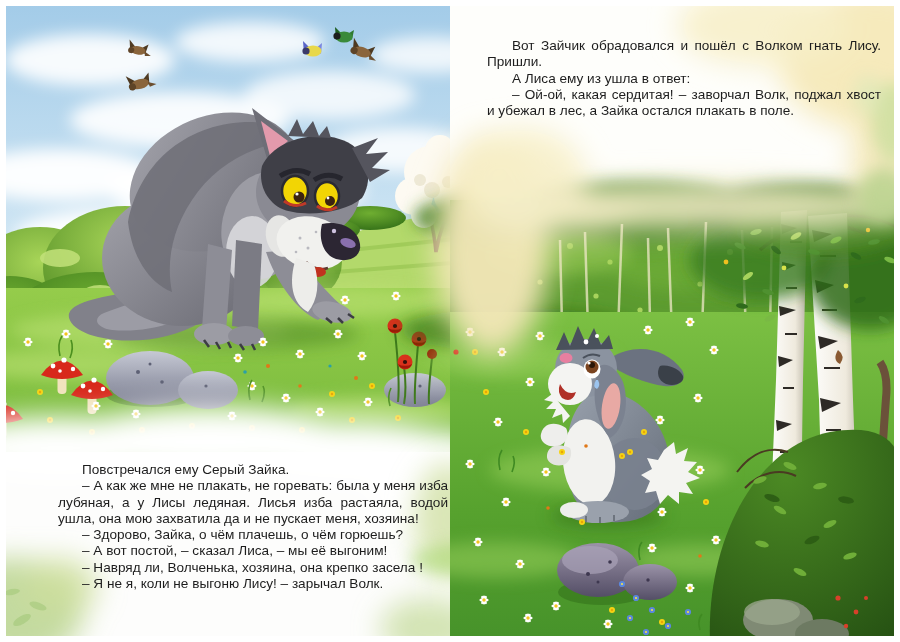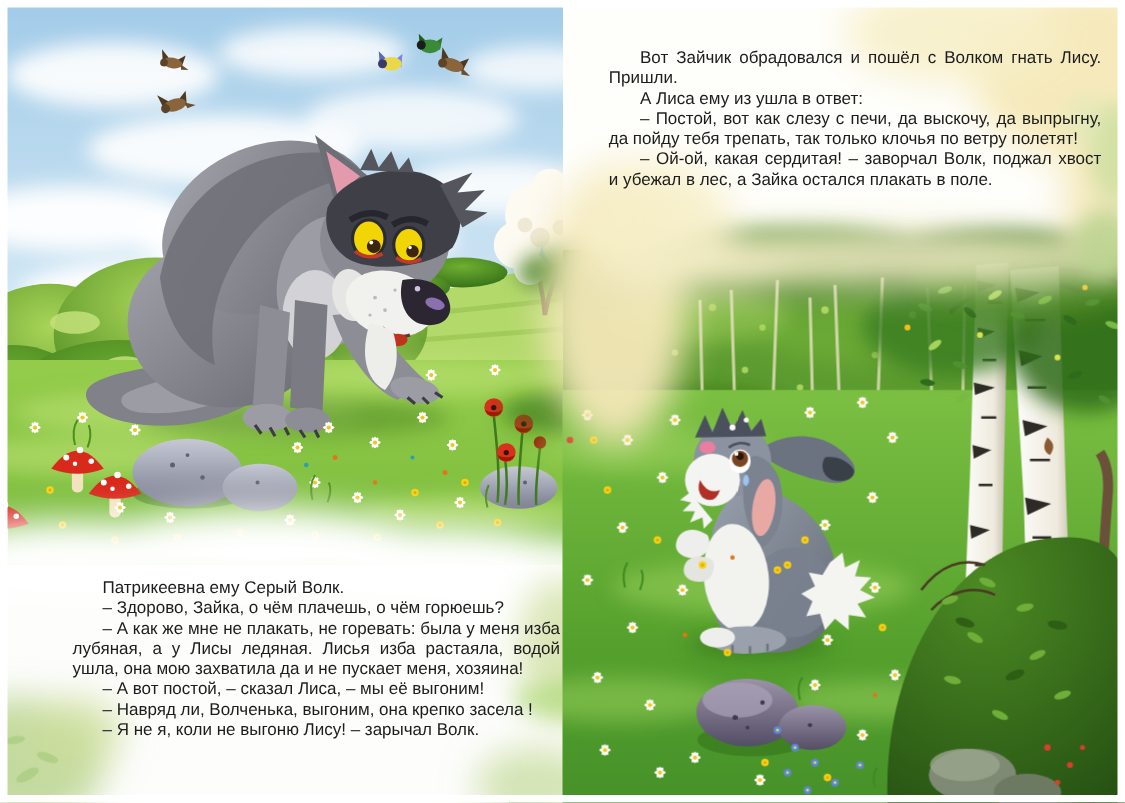--- a/index.html
+++ b/index.html
@@ -628,26 +628,25 @@
     <rect x="0" y="0" width="900" height="6"></rect>
     <rect x="0" y="636" width="900" height="6"></rect>
     <rect x="0" y="0" width="6" height="642"></rect>
     <rect x="894" y="0" width="6" height="642"></rect>
   </g>
 </svg>
 
 <div class="tb" id="rtext">
   <p>Вот Зайчик обрадовался и пошёл с Волком гнать Лису. Пришли.</p>
   <p>А Лиса ему из ушла в ответ:</p>
-  <p>– Постой, вот как слезу с печи, да выскочу, да выпрыгну, да пойду тебя трепать, так только клочья по ветру полетят!</p>
   <p>– Ой-ой, какая сердитая! – заворчал Волк, поджал хвост и убежал в лес, а Зайка остался плакать в поле.</p>
 </div>
 
 <div class="tb" id="ltext">
-  <p>Патрикеевна ему Серый Волк.</p>
+  <p>Повстречался ему Серый Зайка.</p>
+  <p>– А как же мне не плакать, не горевать: была у меня изба лубяная, а у Лисы ледяная. Лисья изба растаяла, водой ушла, она мою захватила да и не пускает меня, хозяина!</p>
   <p>– Здорово, Зайка, о чём плачешь, о чём горюешь?</p>
-  <p>– А как же мне не плакать, не горевать: была у меня изба лубяная, а у Лисы ледяная. Лисья изба растаяла, водой ушла, она мою захватила да и не пускает меня, хозяина!</p>
   <p>– А вот постой, – сказал Лиса, – мы её выгоним!</p>
-  <p>– Навряд ли, Волченька, выгоним, она крепко засела !</p>
+  <p>– Навряд ли, Волченька, хозяина, она крепко засела !</p>
   <p>– Я не я, коли не выгоню Лису! – зарычал Волк.</p>
 </div>
 
 </div>
 
 </body></html>

